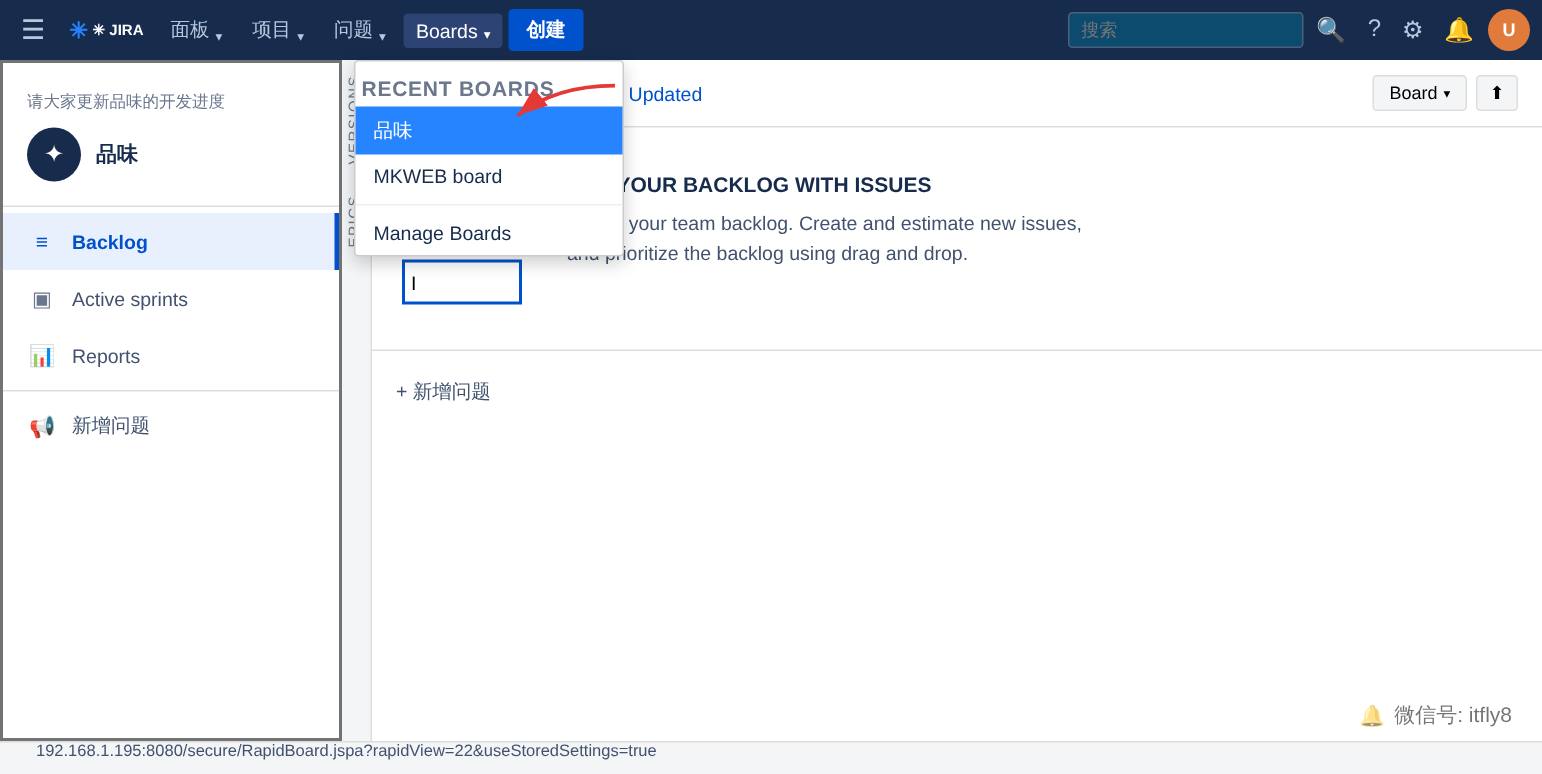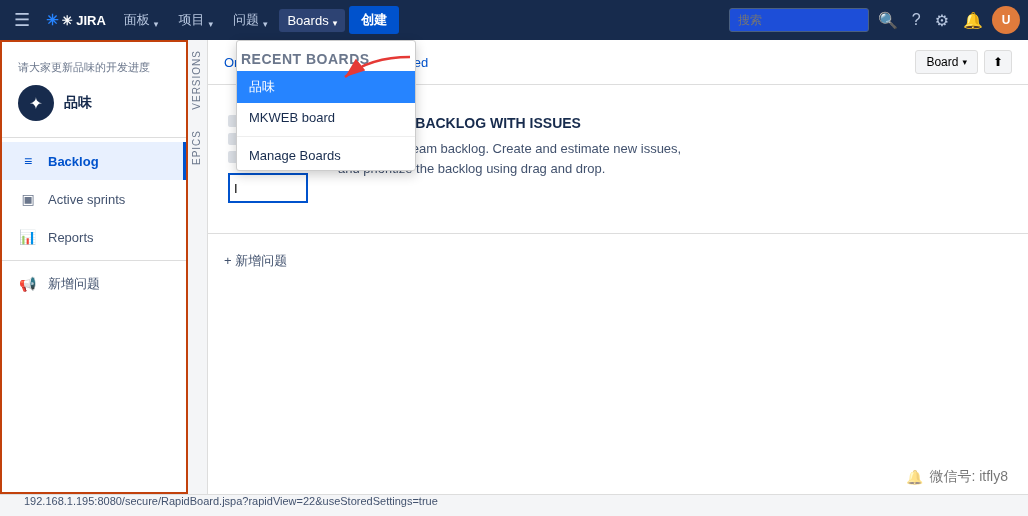--- a/index.html
+++ b/index.html
@@ -52,27 +52,27 @@
       color: #fff;
       border: none;
       border-radius: 3px;
       padding: 5px 12px;
       font-size: 13px;
       font-weight: bold;
       cursor: pointer;
     }
     .topnav-search {
       margin-left: auto;
-      background: #1d4ed8;
+      background: #0c4a6e;
       border: 1px solid #4a6080;
       border-radius: 3px;
       color: #b8c7e0;
       padding: 4px 20px 4px 8px;
       font-size: 12px;
-      width: 140px;
+      width: 157px;
     }
     .topnav-icon {
       color: #b8c7e0;
       font-size: 16px;
       padding: 3px 5px;
       cursor: pointer;
     }
     .avatar-circle {
       width: 28px;
       height: 28px;
@@ -89,25 +89,25 @@
 
     
     .main-layout {
       display: flex;
       height: calc(516px - 40px - 22px);
       position: relative;
     }
 
     
     .sidebar {
-      width: 188px;
+      width: 228px;
       background: #fff;
       border-right: 1px solid #ddd;
       padding: 12px 0;
-      border: 2px solid #c2410c;
+      border: 2px solid #737373;
       flex-shrink: 0;
     }
     .sidebar-header {
       padding: 8px 16px 12px;
       display: flex;
       align-items: center;
       gap: 10px;
     }
     .sidebar-logo {
       width: 36px;
@@ -373,21 +373,21 @@
       gap: 6px;
     }
   </style>
 </head>
 <body>
 
 <div class="topnav">
   <span class="topnav-hamburger">☰</span>
   <div class="jira-logo">
     <span style="color:#2684ff;">✳</span>
-      <span style="color:#fff;font-size:13px;">✳ JIRA</span>
+      <span style="color:#fff;font-size:10px;">✳ JIRA</span>
   </div>
   <div class="topnav-item">面板 <span style="font-size:9px;">▾</span></div>
   <div class="topnav-item">项目 <span style="font-size:9px;">▾</span></div>
   <div class="topnav-item">问题 <span style="font-size:9px;">▾</span></div>
   <div class="topnav-item active-boards">
     <span>Boards</span>
     <span style="font-size:9px;">▾</span>
   </div>
   <button class="create-btn">创建</button>
   <div style="margin-left:auto;display:flex;align-items:center;gap:4px;">

